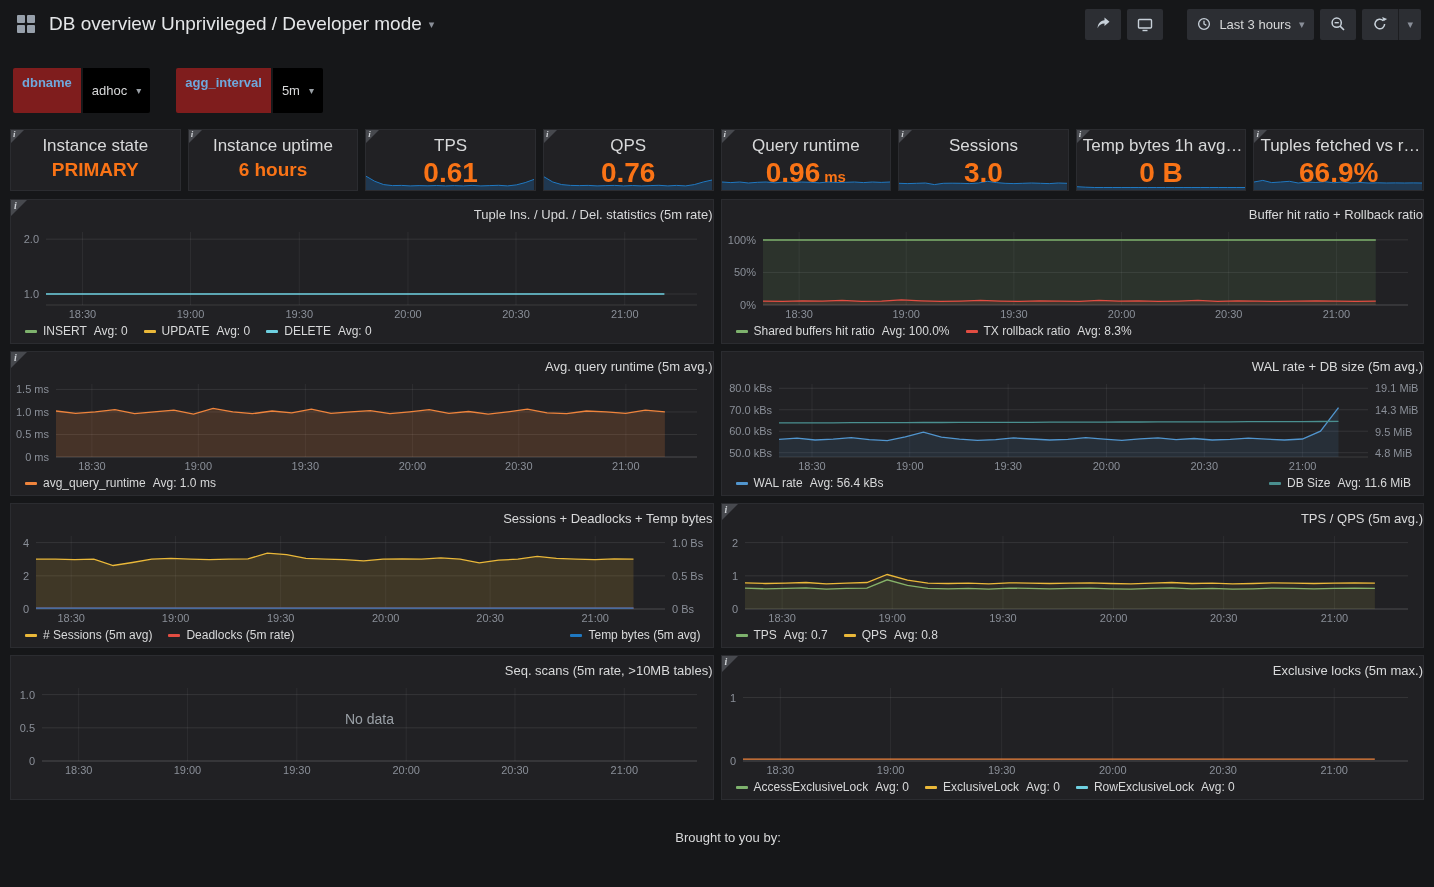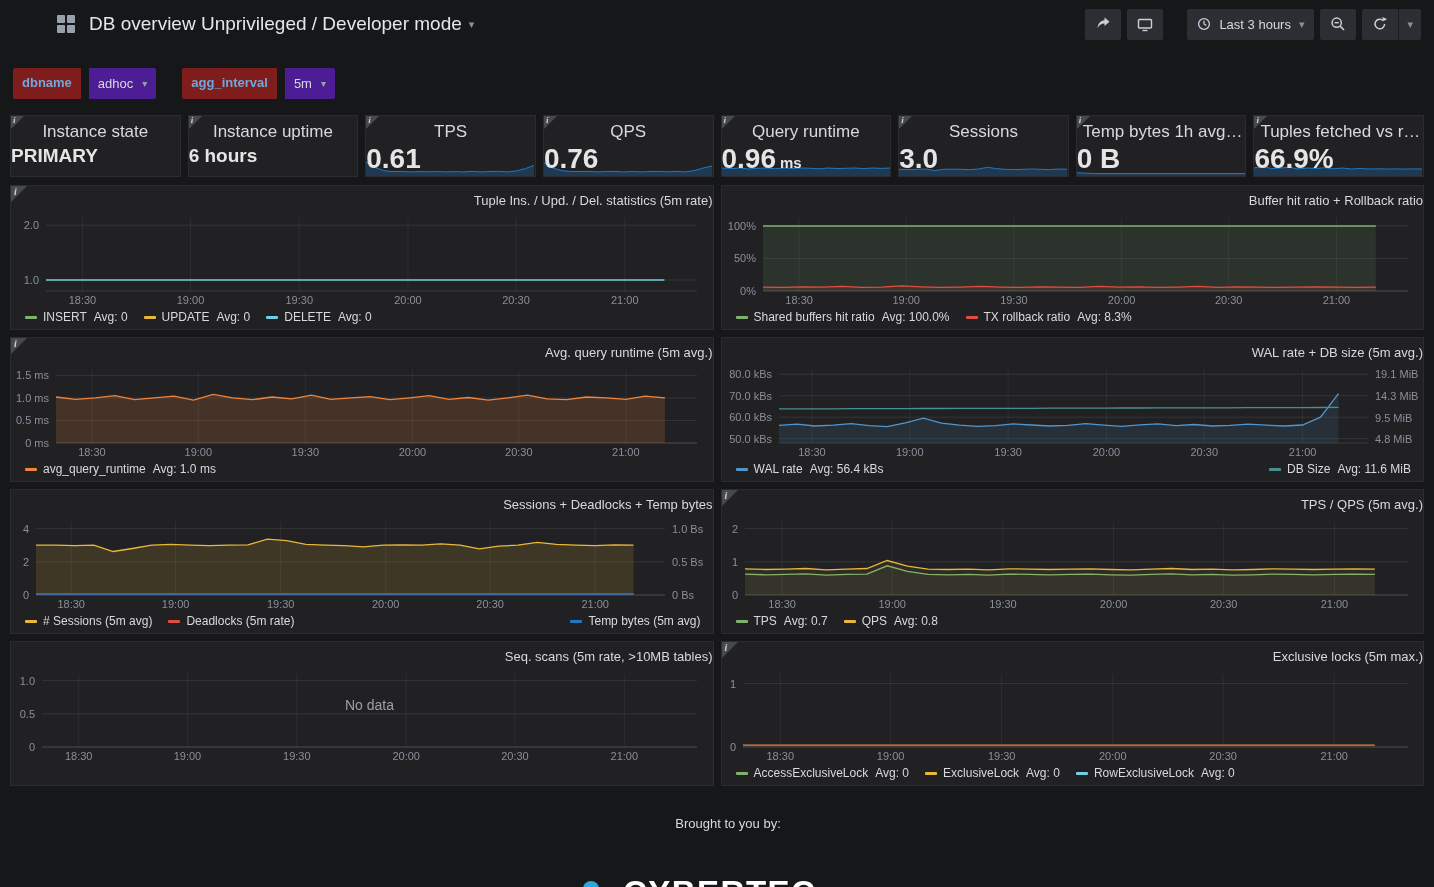--- a/index.html
+++ b/index.html
@@ -1,46 +1,46 @@
 <!DOCTYPE html>
 <html><head>
 <meta charset="utf-8">
 <style>
   * { box-sizing: border-box; }
   body { margin:0; background:#161719; font-family:"Liberation Sans",sans-serif; }
   .page { width:1434px; height:887px; background:#161719; position:relative; overflow:hidden; }
 
   
-  .navbar { height:48px; display:flex; align-items:center; padding:0 13px;margin-left:40px; }
+  .navbar { height:48px; display:flex; align-items:center; padding:0 13px; }
   .menu-btn { width:26px; height:26px; display:grid; grid-template-columns:8px 8px; grid-template-rows:8px 8px; gap:2px; place-content:center; background:none; border:none; cursor:pointer; margin-right:10px; padding:0; }
   .menu-btn span { width:8px; height:8px; background:#97a0ab; border-radius:1px; }
   .nav-title-btn { display:flex; align-items:center; background:none; border:none; cursor:pointer; padding:0; }
   .nav-title { font-size:19px; color:#e4e6e8; font-weight:500; }
   .caret { color:#8a8f98; font-size:11px; margin-left:7px; }
   .nav-spacer { flex:1; }
   .nav-btn { height:31px; min-width:36px; display:flex; align-items:center; justify-content:center; gap:8px; background:#2c2e33; border:none; border-radius:2px; color:#d8d9da; font-size:13px; margin-left:6px; cursor:pointer; padding:0 10px; }
   .nav-btn svg { display:block; }
   .tv-btn { margin-right:18px; }
   .btn-split { display:flex; margin-left:6px; }
   .btn-split .nav-btn { margin-left:0; }
   .btn-split .main-half { border-radius:2px 0 0 2px; }
   .btn-split .caret-half { border-left:1px solid #1c1d20; border-radius:0 2px 2px 0; padding:0 8px; min-width:0; }
 
   
   .submenu { display:flex; gap:26px; padding:20px 13px 14px; }
   .var { display:flex; }
   .var-label { background:#7f1d1d; color:#6fa8dc; font-size:13px; font-weight:600; padding:6px 9px; border-radius:2px 0 0 2px; line-height:17px; }
-  .var-value { background:#4c1d95; color:#d8d9da; font-size:13px; padding:7px 9px; border-radius:0 2px 2px 0; line-height:17px; display:flex; align-items:center; gap:9px; margin-left:8px; cursor:pointer; border:none; }
+  .var-value { background:#000000; color:#d8d9da; font-size:13px; padding:14px 9px; border-radius:0 2px 2px 0; line-height:17px; display:flex; align-items:center; gap:9px; margin-left:2px; cursor:pointer; border:none; }
   .var-caret { color:#9aa0a6; font-size:10px; }
 
   
   .stats { display:grid; grid-template-columns:repeat(8,1fr); gap:7px; padding:0 10px; margin-top:2px; }
   .stat { position:relative; height:62px; background:#212124; border:1px solid #2b2c30; overflow:hidden; }
   .stat-title { margin-top:6px; text-align:center; font-size:17px; color:#d8d9da; white-space:nowrap; overflow:hidden; padding:0 6px; cursor:pointer; }
-  .stat-value { position:absolute; left:0; right:0; bottom:3px; text-align:left; font-size:28px; font-weight:600; color:#e5e5e5; z-index:2; line-height:1; }
+  .stat-value { position:absolute; left:0; right:0; bottom:3px; text-align:center; font-size:28px; font-weight:600; color:#f97316; z-index:2; line-height:1; }
   .stat-value.text { font-size:19px; bottom:11px; }
   .stat-unit { font-size:15px; margin-left:4px; font-weight:600; }
   svg.spark { position:absolute; left:0; bottom:0; z-index:1; }
 
   
   .charts { display:grid; grid-template-columns:1fr 1fr; gap:7px; padding:0 10px; margin-top:8px; }
   .gpanel { position:relative; height:145px; background:#212124; border:1px solid #2b2c30; overflow:hidden; }
   .g-title { height:27px; padding-top:7px; text-align:right; font-size:13px; font-weight:500; color:#d8d9da; cursor:pointer; }
   svg.chart { display:block; margin:0 1px; }
   svg text { font-family:"Liberation Sans",sans-serif; }

